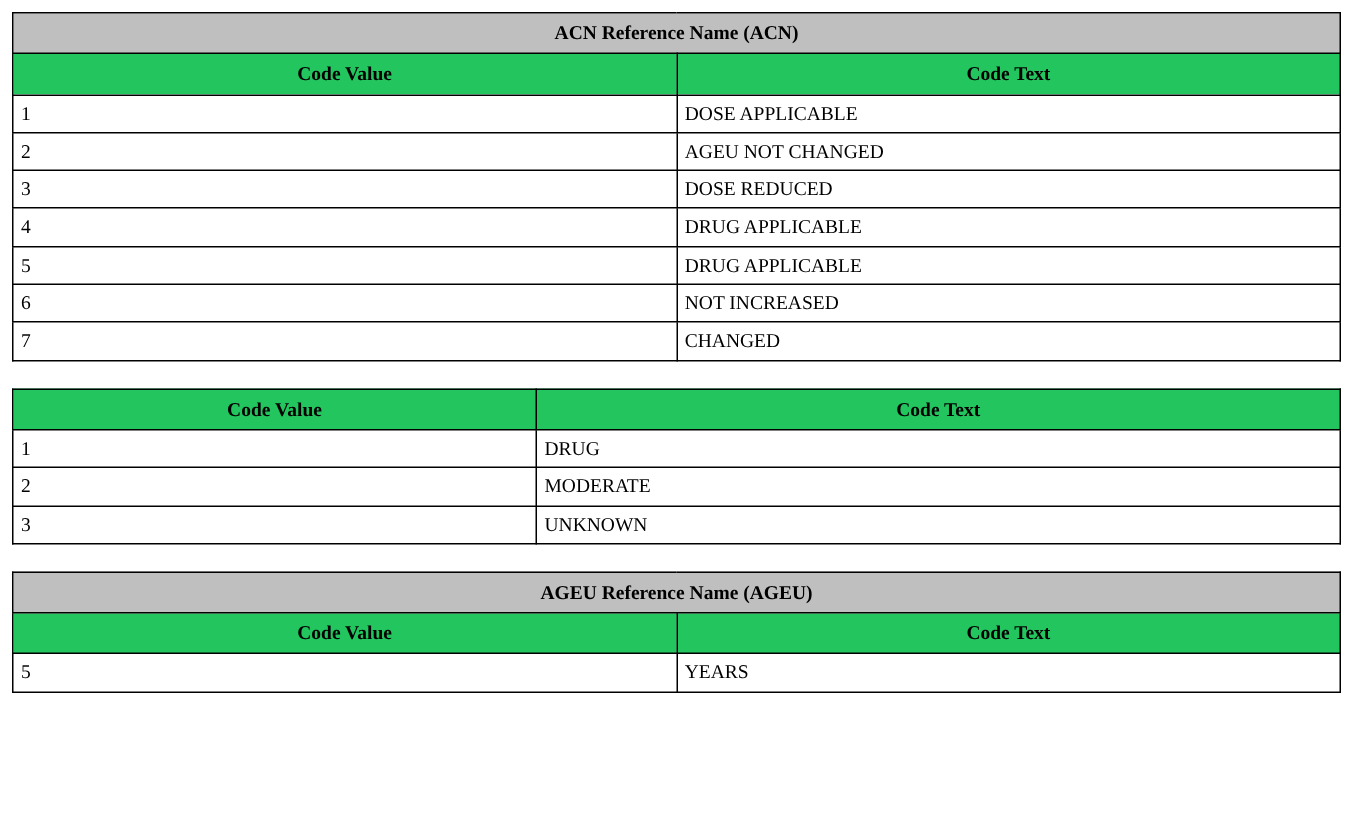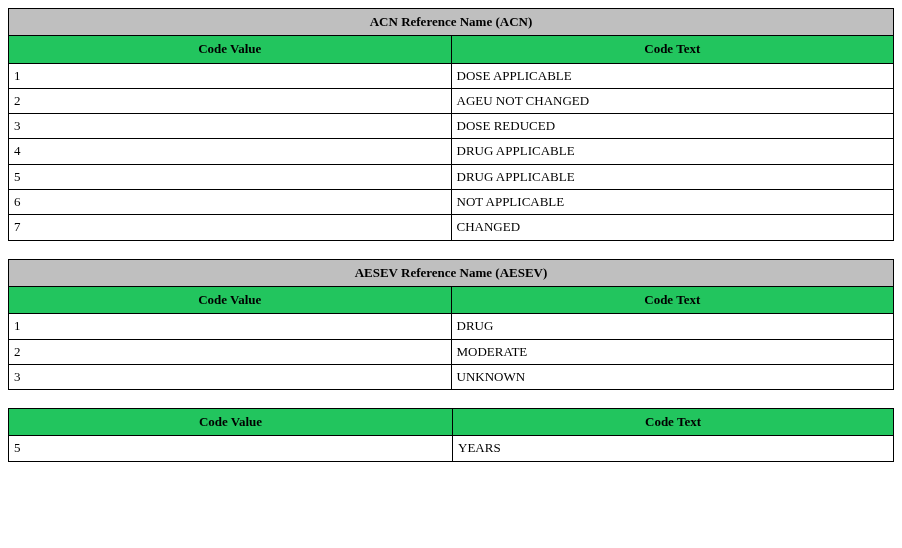--- a/index.html
+++ b/index.html
@@ -85,34 +85,31 @@
       <tr>
         <td class="cell c-value">4</td>
         <td class="cell c-text">DRUG APPLICABLE</td>
       </tr>
       <tr>
         <td class="cell c-value">5</td>
         <td class="cell c-text">DRUG APPLICABLE</td>
       </tr>
       <tr>
         <td class="cell c-value">6</td>
-        <td class="cell c-text">NOT APPLICABLE</td>
+        <td class="cell c-text">NOT INCREASED</td>
       </tr>
       <tr>
         <td class="cell c-value">7</td>
         <td class="cell c-text">CHANGED</td>
       </tr>
     </tbody>
   </table>
 
   <table class="codelist-table t2">
     <tbody>
-      <tr>
-        <th class="table-title" colspan="2">AESEV Reference Name (AESEV)</th>
-      </tr>
       <tr>
         <th class="col-header c-value">Code Value</th>
         <th class="col-header c-text">Code Text</th>
       </tr>
       <tr>
         <td class="cell c-value">1</td>
         <td class="cell c-text">DRUG</td>
       </tr>
       <tr>
         <td class="cell c-value">2</td>
@@ -121,20 +118,23 @@
       <tr>
         <td class="cell c-value">3</td>
         <td class="cell c-text">UNKNOWN</td>
       </tr>
     </tbody>
   </table>
 
   <table class="codelist-table t3">
     <tbody>
       <tr>
+        <th class="table-title" colspan="2">AGEU Reference Name (AGEU)</th>
+      </tr>
+      <tr>
         <th class="col-header c-value">Code Value</th>
         <th class="col-header c-text">Code Text</th>
       </tr>
       <tr>
         <td class="cell c-value">5</td>
         <td class="cell c-text">YEARS</td>
       </tr>
     </tbody>
   </table>
 

